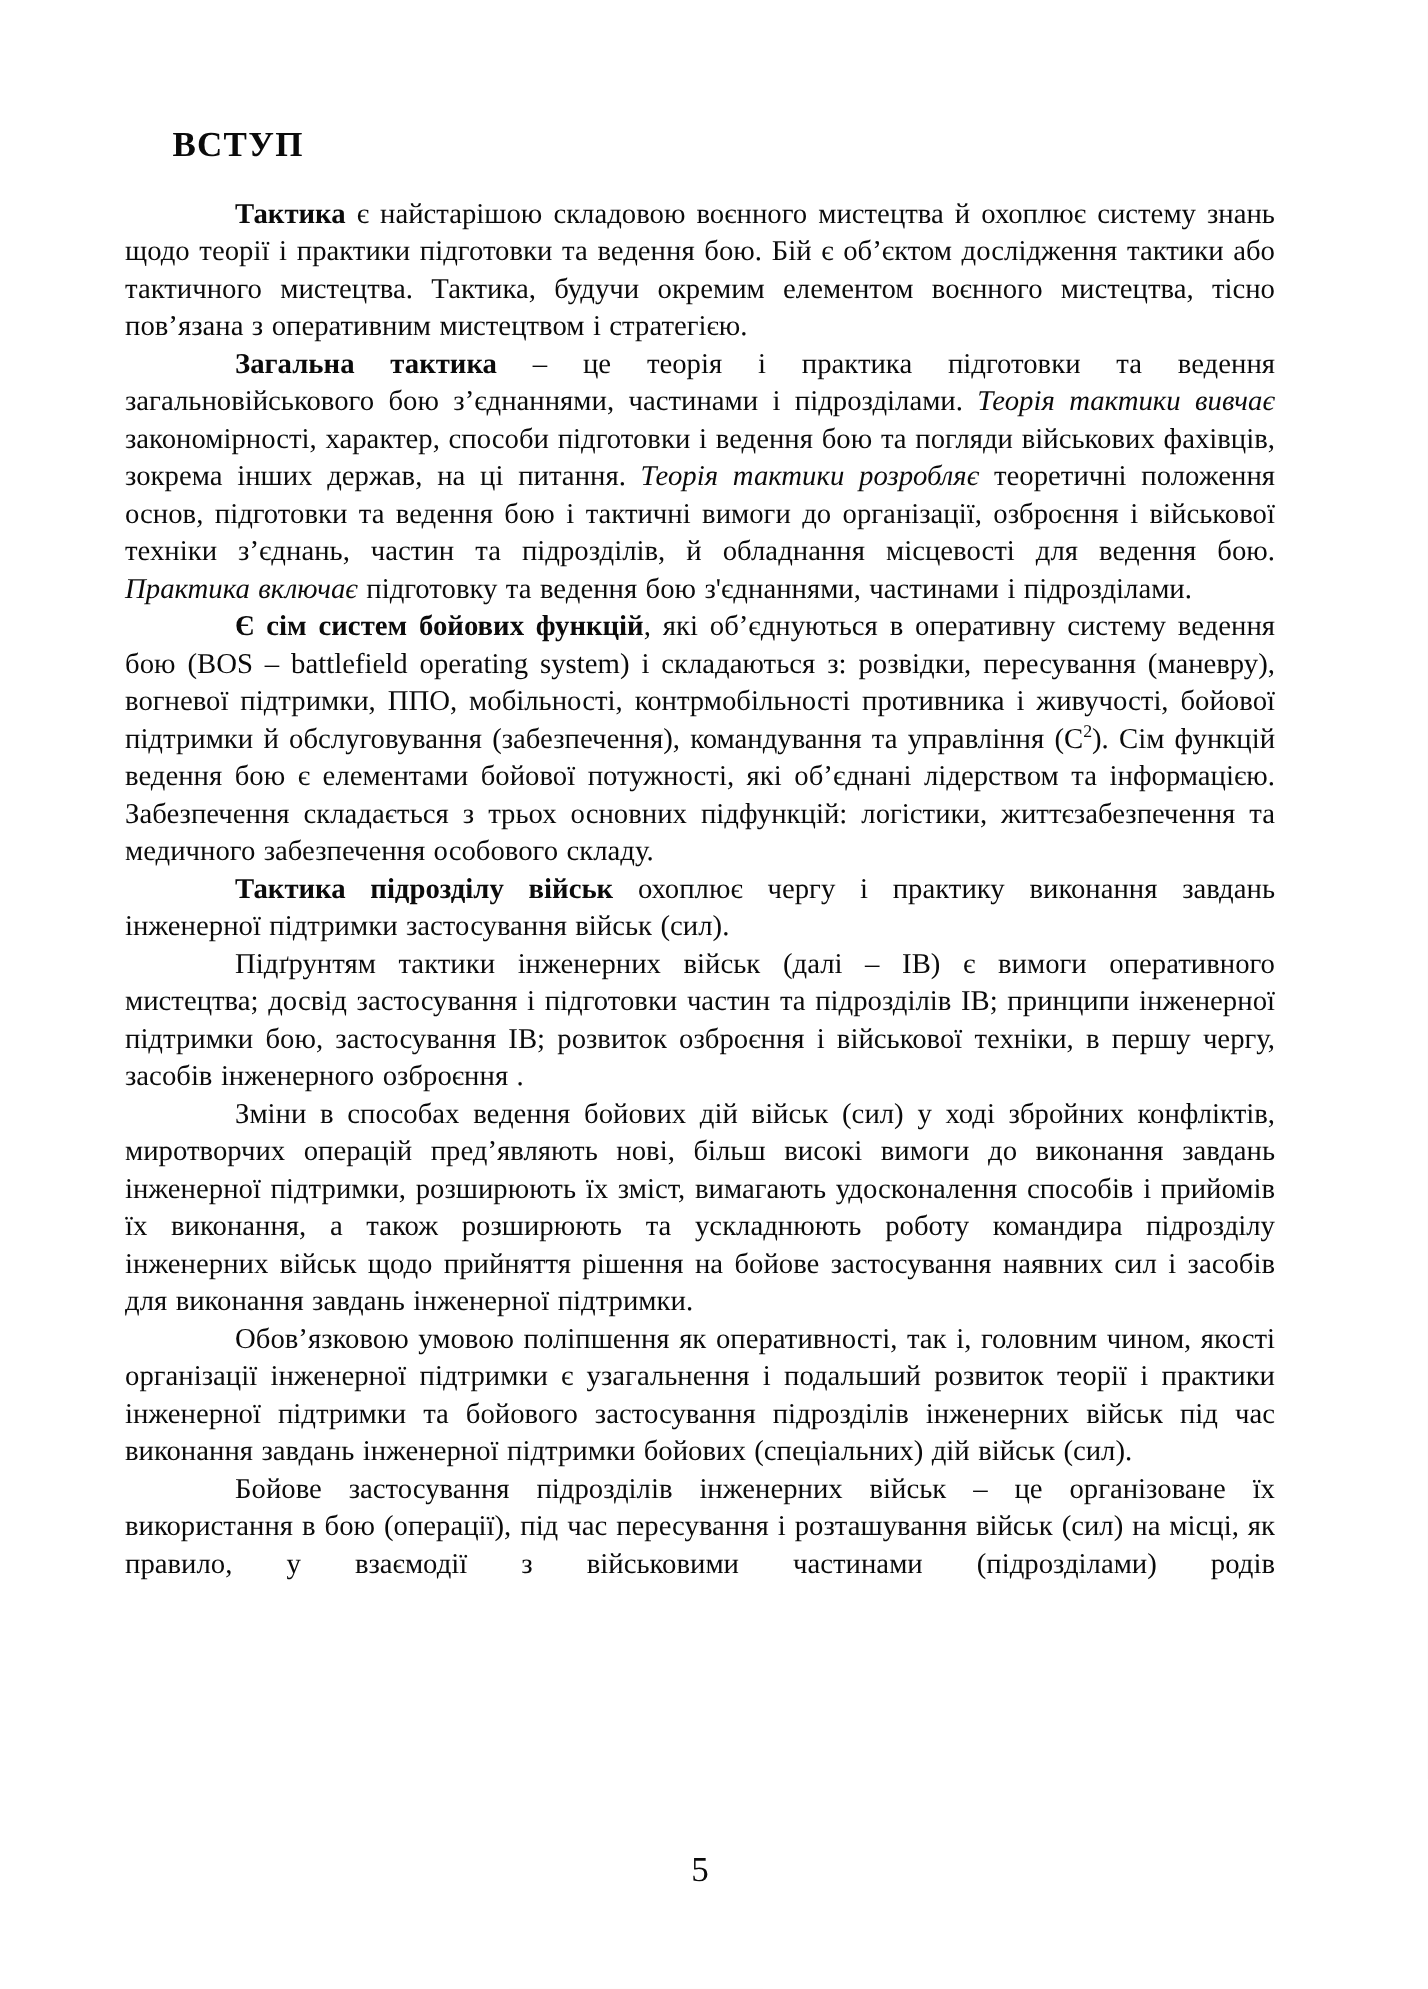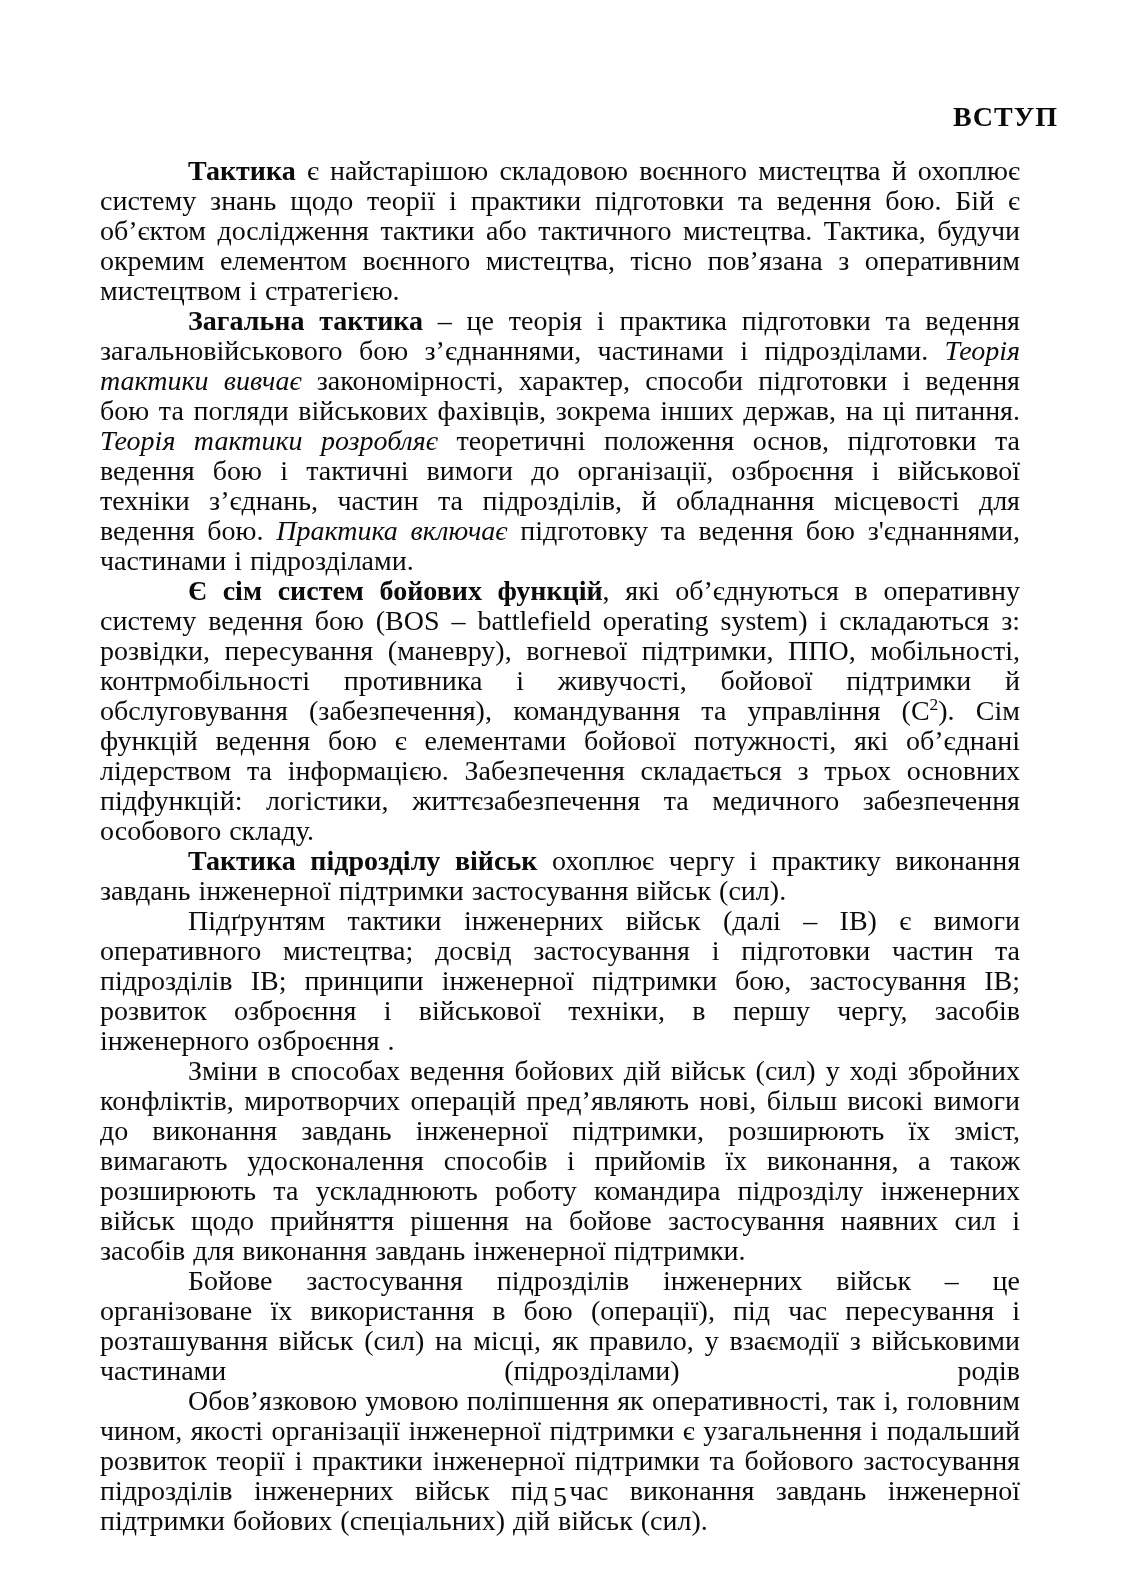--- a/index.html
+++ b/index.html
@@ -12,35 +12,35 @@
     position: relative;
     width: 1142px; height: 1591px;
     background: #ffffff;
     color: #0b0b0b;
     overflow: hidden;
   }
   .title {
     position: absolute;
     top: 101px; left: 100px; width: 920px;
     margin: 0;
-    text-align: right;
+    text-align: left;
     font-size: 28px;
     font-weight: bold;
     letter-spacing: 1px;
     transform: translateX(38px);
   }
   .text-body {
     position: absolute;
     top: 156px; left: 100px; width: 920px;
   }
   p.para {
     margin: 0;
     text-align: justify;
     text-indent: 88px;
-    font-size: 28px;
+    font-size: 23px;
     line-height: 30px;
     word-spacing: 1px;
   }
   p.para.justify-last { text-align-last: justify; }
   .b { font-weight: bold; }
   .i { font-style: italic; }
   sup {
     font-size: 0.62em;
     line-height: 0;
     vertical-align: super;
@@ -57,17 +57,17 @@
 
 <div class="page">
   <h1 class="title">ВСТУП</h1>
   <div class="text-body">
       <p class="para"><span class="b">Тактика</span><span> є найстарішою складовою воєнного мистецтва й охоплює систему знань щодо теорії і практики підготовки та ведення бою. Бій є об’єктом дослідження тактики або тактичного мистецтва. Тактика, будучи окремим елементом воєнного мистецтва, тісно пов’язана з оперативним мистецтвом і стратегією.</span></p>
       <p class="para"><span class="b">Загальна тактика</span><span> – це теорія і практика підготовки та ведення загальновійськового бою з’єднаннями, частинами і підрозділами. </span><span class="i">Теорія тактики вивчає</span><span> закономірності, характер, способи підготовки і ведення бою та погляди військових фахівців, зокрема інших держав, на ці питання. </span><span class="i">Теорія тактики розробляє</span><span> теоретичні положення основ, підготовки та ведення бою і тактичні вимоги до організації, озброєння і військової техніки з’єднань, частин та підрозділів, й обладнання місцевості для ведення бою. </span><span class="i">Практика включає</span><span> підготовку та ведення бою з'єднаннями, частинами і підрозділами.</span></p>
       <p class="para"><span class="b">Є сім систем бойових функцій</span><span>, які об’єднуються в оперативну систему ведення бою (BOS – battlefield operating system) і складаються з: розвідки, пересування (маневру), вогневої підтримки, ППО, мобільності, контрмобільності противника і живучості, бойової підтримки й обслуговування (забезпечення), командування та управління (C</span><sup>2</sup><span>). Сім функцій ведення бою є елементами бойової потужності, які об’єднані лідерством та інформацією. Забезпечення складається з трьох основних підфункцій: логістики, життєзабезпечення та медичного забезпечення особового складу.</span></p>
       <p class="para"><span class="b">Тактика підрозділу військ</span><span> охоплює чергу і практику виконання завдань інженерної підтримки застосування військ (сил).</span></p>
       <p class="para"><span>Підґрунтям тактики інженерних військ (далі – ІВ) є вимоги оперативного мистецтва; досвід застосування і підготовки частин та підрозділів ІВ; принципи інженерної підтримки бою, застосування ІВ; розвиток озброєння і військової техніки, в першу чергу, засобів інженерного озброєння .</span></p>
       <p class="para"><span>Зміни в способах ведення бойових дій військ (сил) у ході збройних конфліктів, миротворчих операцій пред’являють нові, більш високі вимоги до виконання завдань інженерної підтримки, розширюють їх зміст, вимагають удосконалення способів і прийомів їх виконання, а також розширюють та ускладнюють роботу командира підрозділу інженерних військ щодо прийняття рішення на бойове застосування наявних сил і засобів для виконання завдань інженерної підтримки.</span></p>
+      <p class="para"><span>Обов’язковою умовою поліпшення як оперативності, так і, головним чином, якості організації інженерної підтримки є узагальнення і подальший розвиток теорії і практики інженерної підтримки та бойового застосування підрозділів інженерних військ під час виконання завдань інженерної підтримки бойових (спеціальних) дій військ (сил).</span></p>
       <p class="para justify-last"><span>Бойове застосування підрозділів інженерних військ – це організоване їх використання в бою (операції), під час пересування і розташування військ (сил) на місці, як правило, у взаємодії з військовими частинами (підрозділами) родів</span></p>
-      <p class="para"><span>Обов’язковою умовою поліпшення як оперативності, так і, головним чином, якості організації інженерної підтримки є узагальнення і подальший розвиток теорії і практики інженерної підтримки та бойового застосування підрозділів інженерних військ під час виконання завдань інженерної підтримки бойових (спеціальних) дій військ (сил).</span></p>
     </div>
   <div class="page-number">5</div>
 </div>
 
 </body></html>

